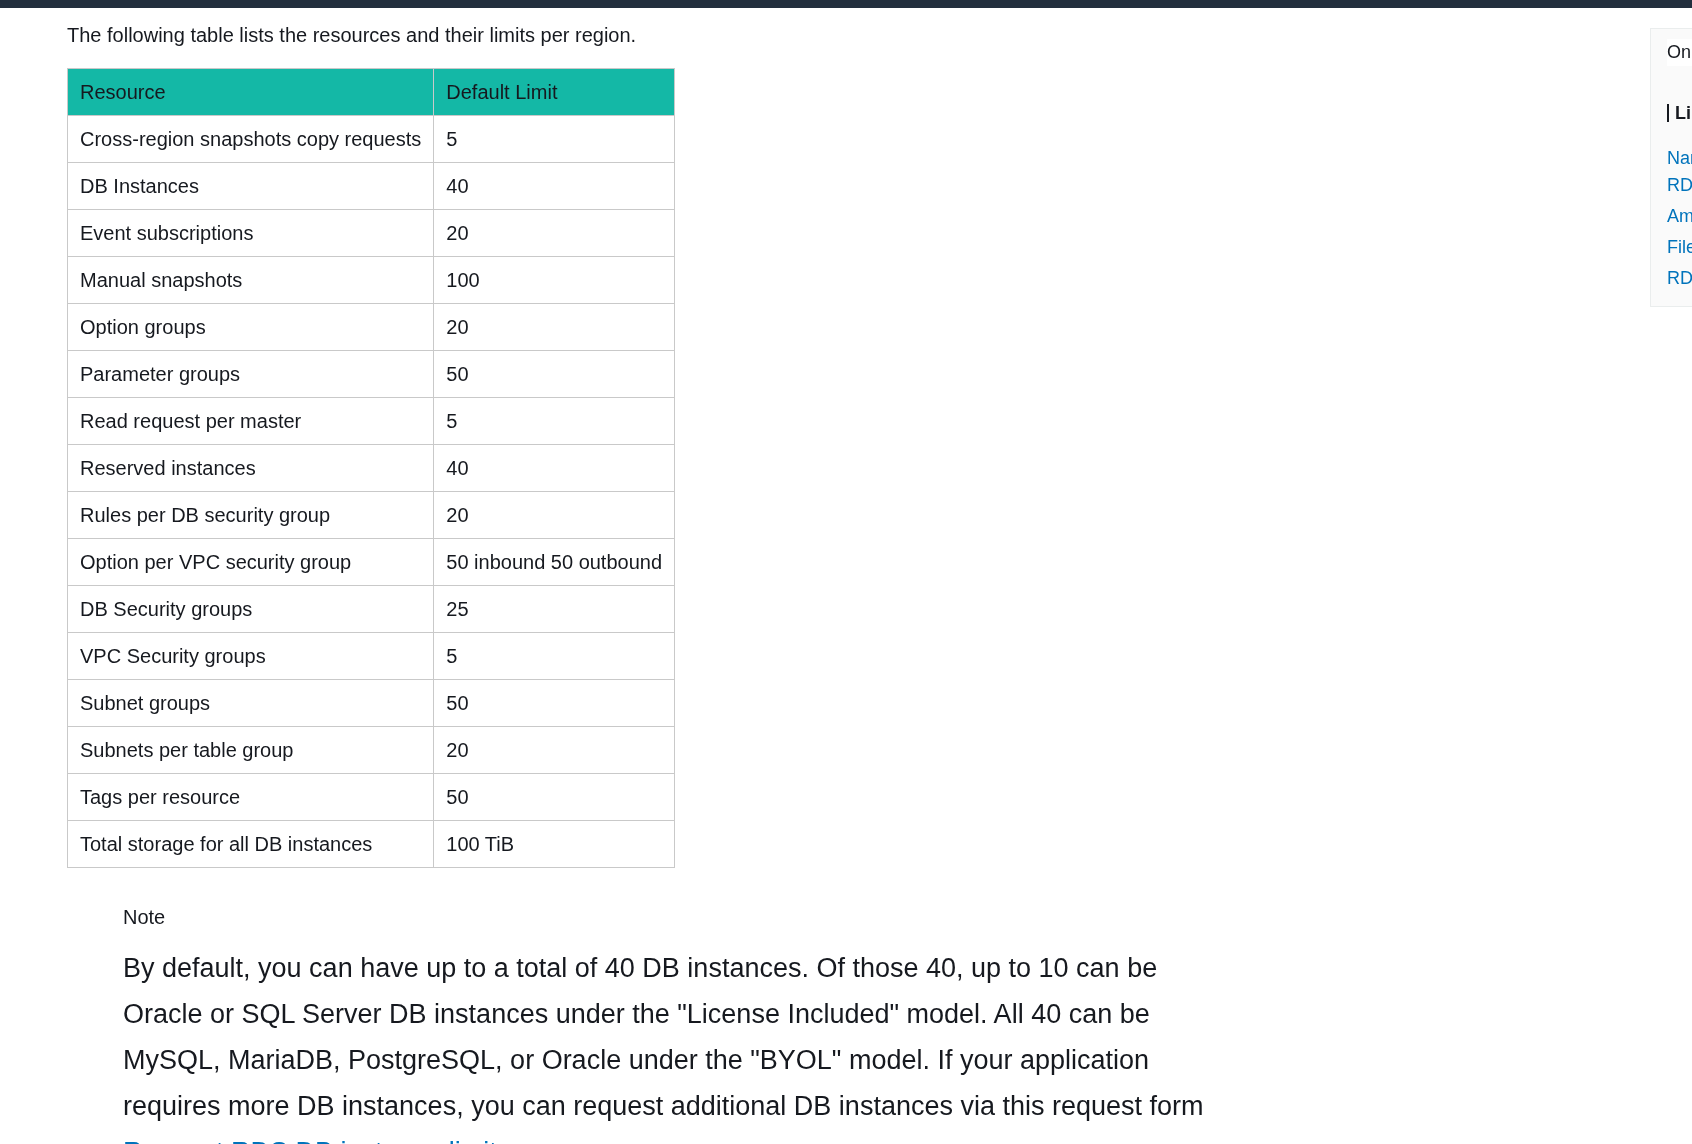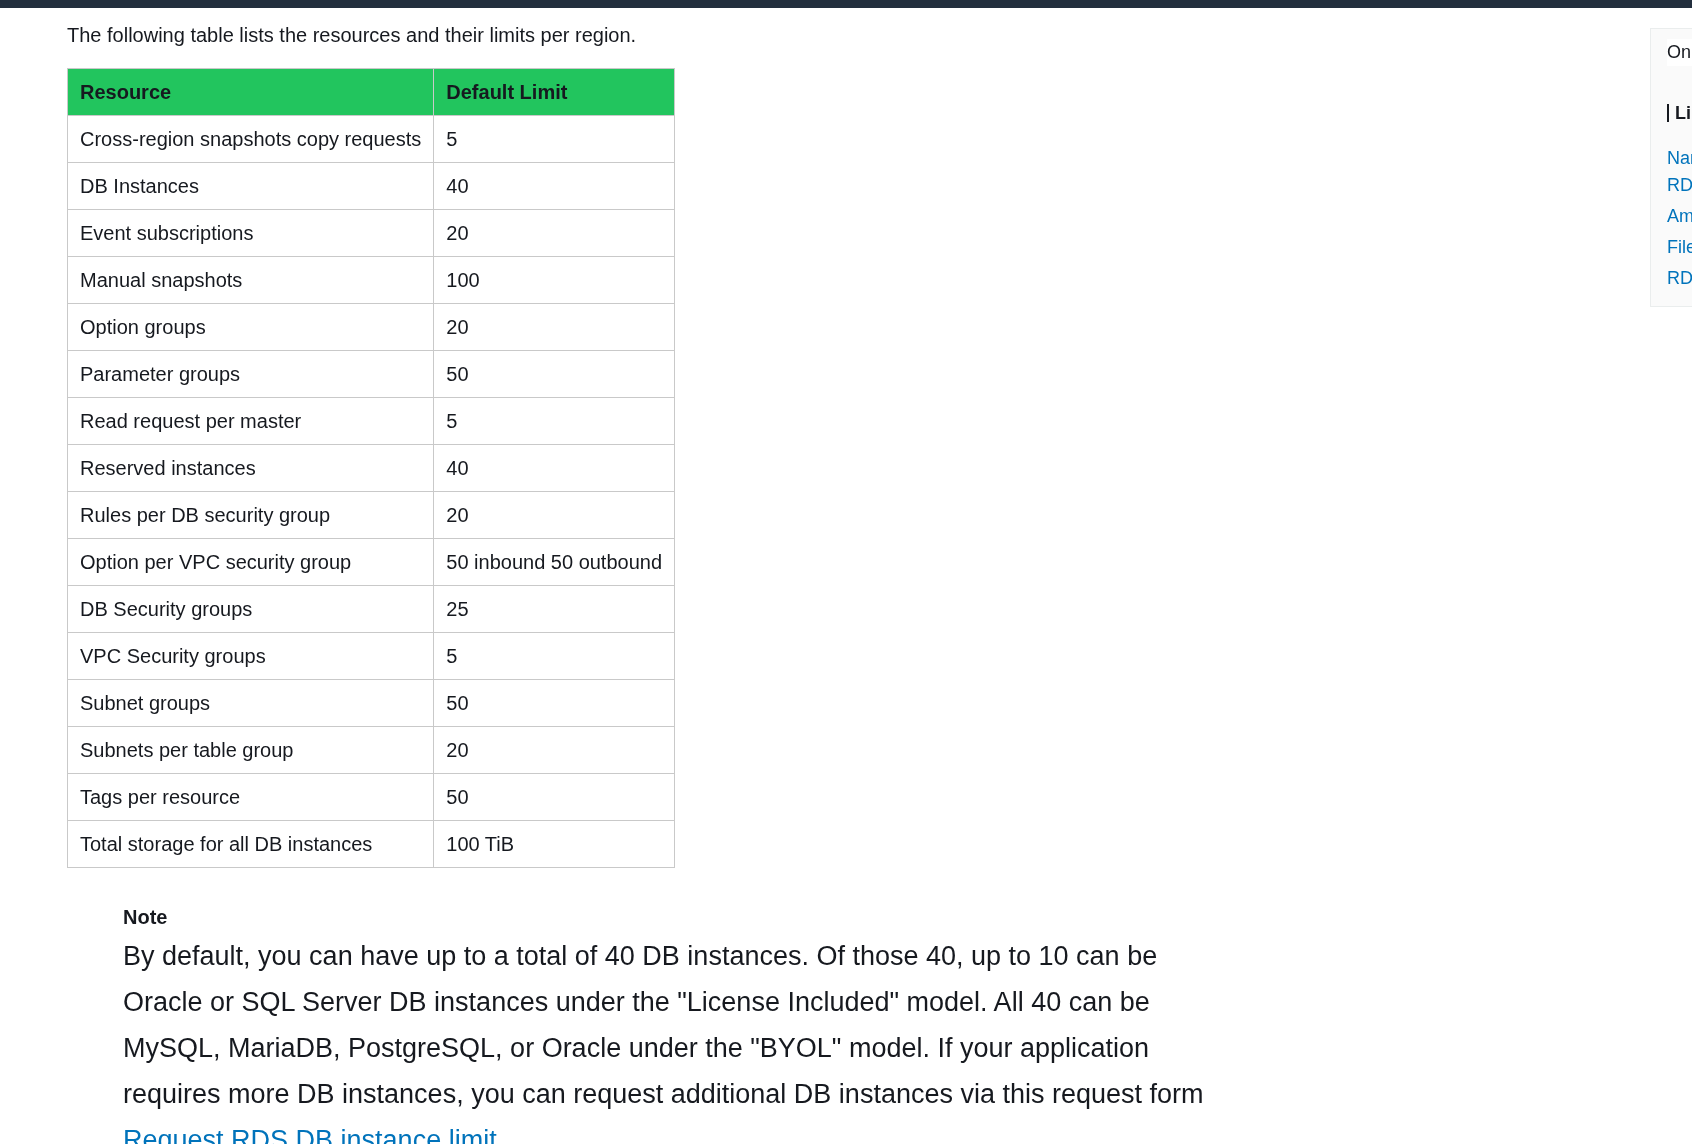--- a/index.html
+++ b/index.html
@@ -30,31 +30,31 @@
     font-size: 20px;
   }
   table.limits th,
   table.limits td {
     border: 1px solid #c9c9c9;
     padding: 8px 12px;
     text-align: left;
     vertical-align: middle;
   }
   table.limits th {
-    background: #22c55e;
-    font-weight: 700;
+    background: #14b8a6;
+    font-weight: 400;
   }
   .note-block {
     margin: 34px 0 0 56px;
     max-width: 1100px;
   }
   .note-title {
-    font-weight: 700;
+    font-weight: 400;
     font-size: 20px;
-    margin-bottom: 2px;
+    margin-bottom: 14px;
   }
   .note-body {
     font-size: 27px;
     line-height: 1.7;
   }
   .note-body a {
     color: #0073bb;
     text-decoration: none;
   }
   

